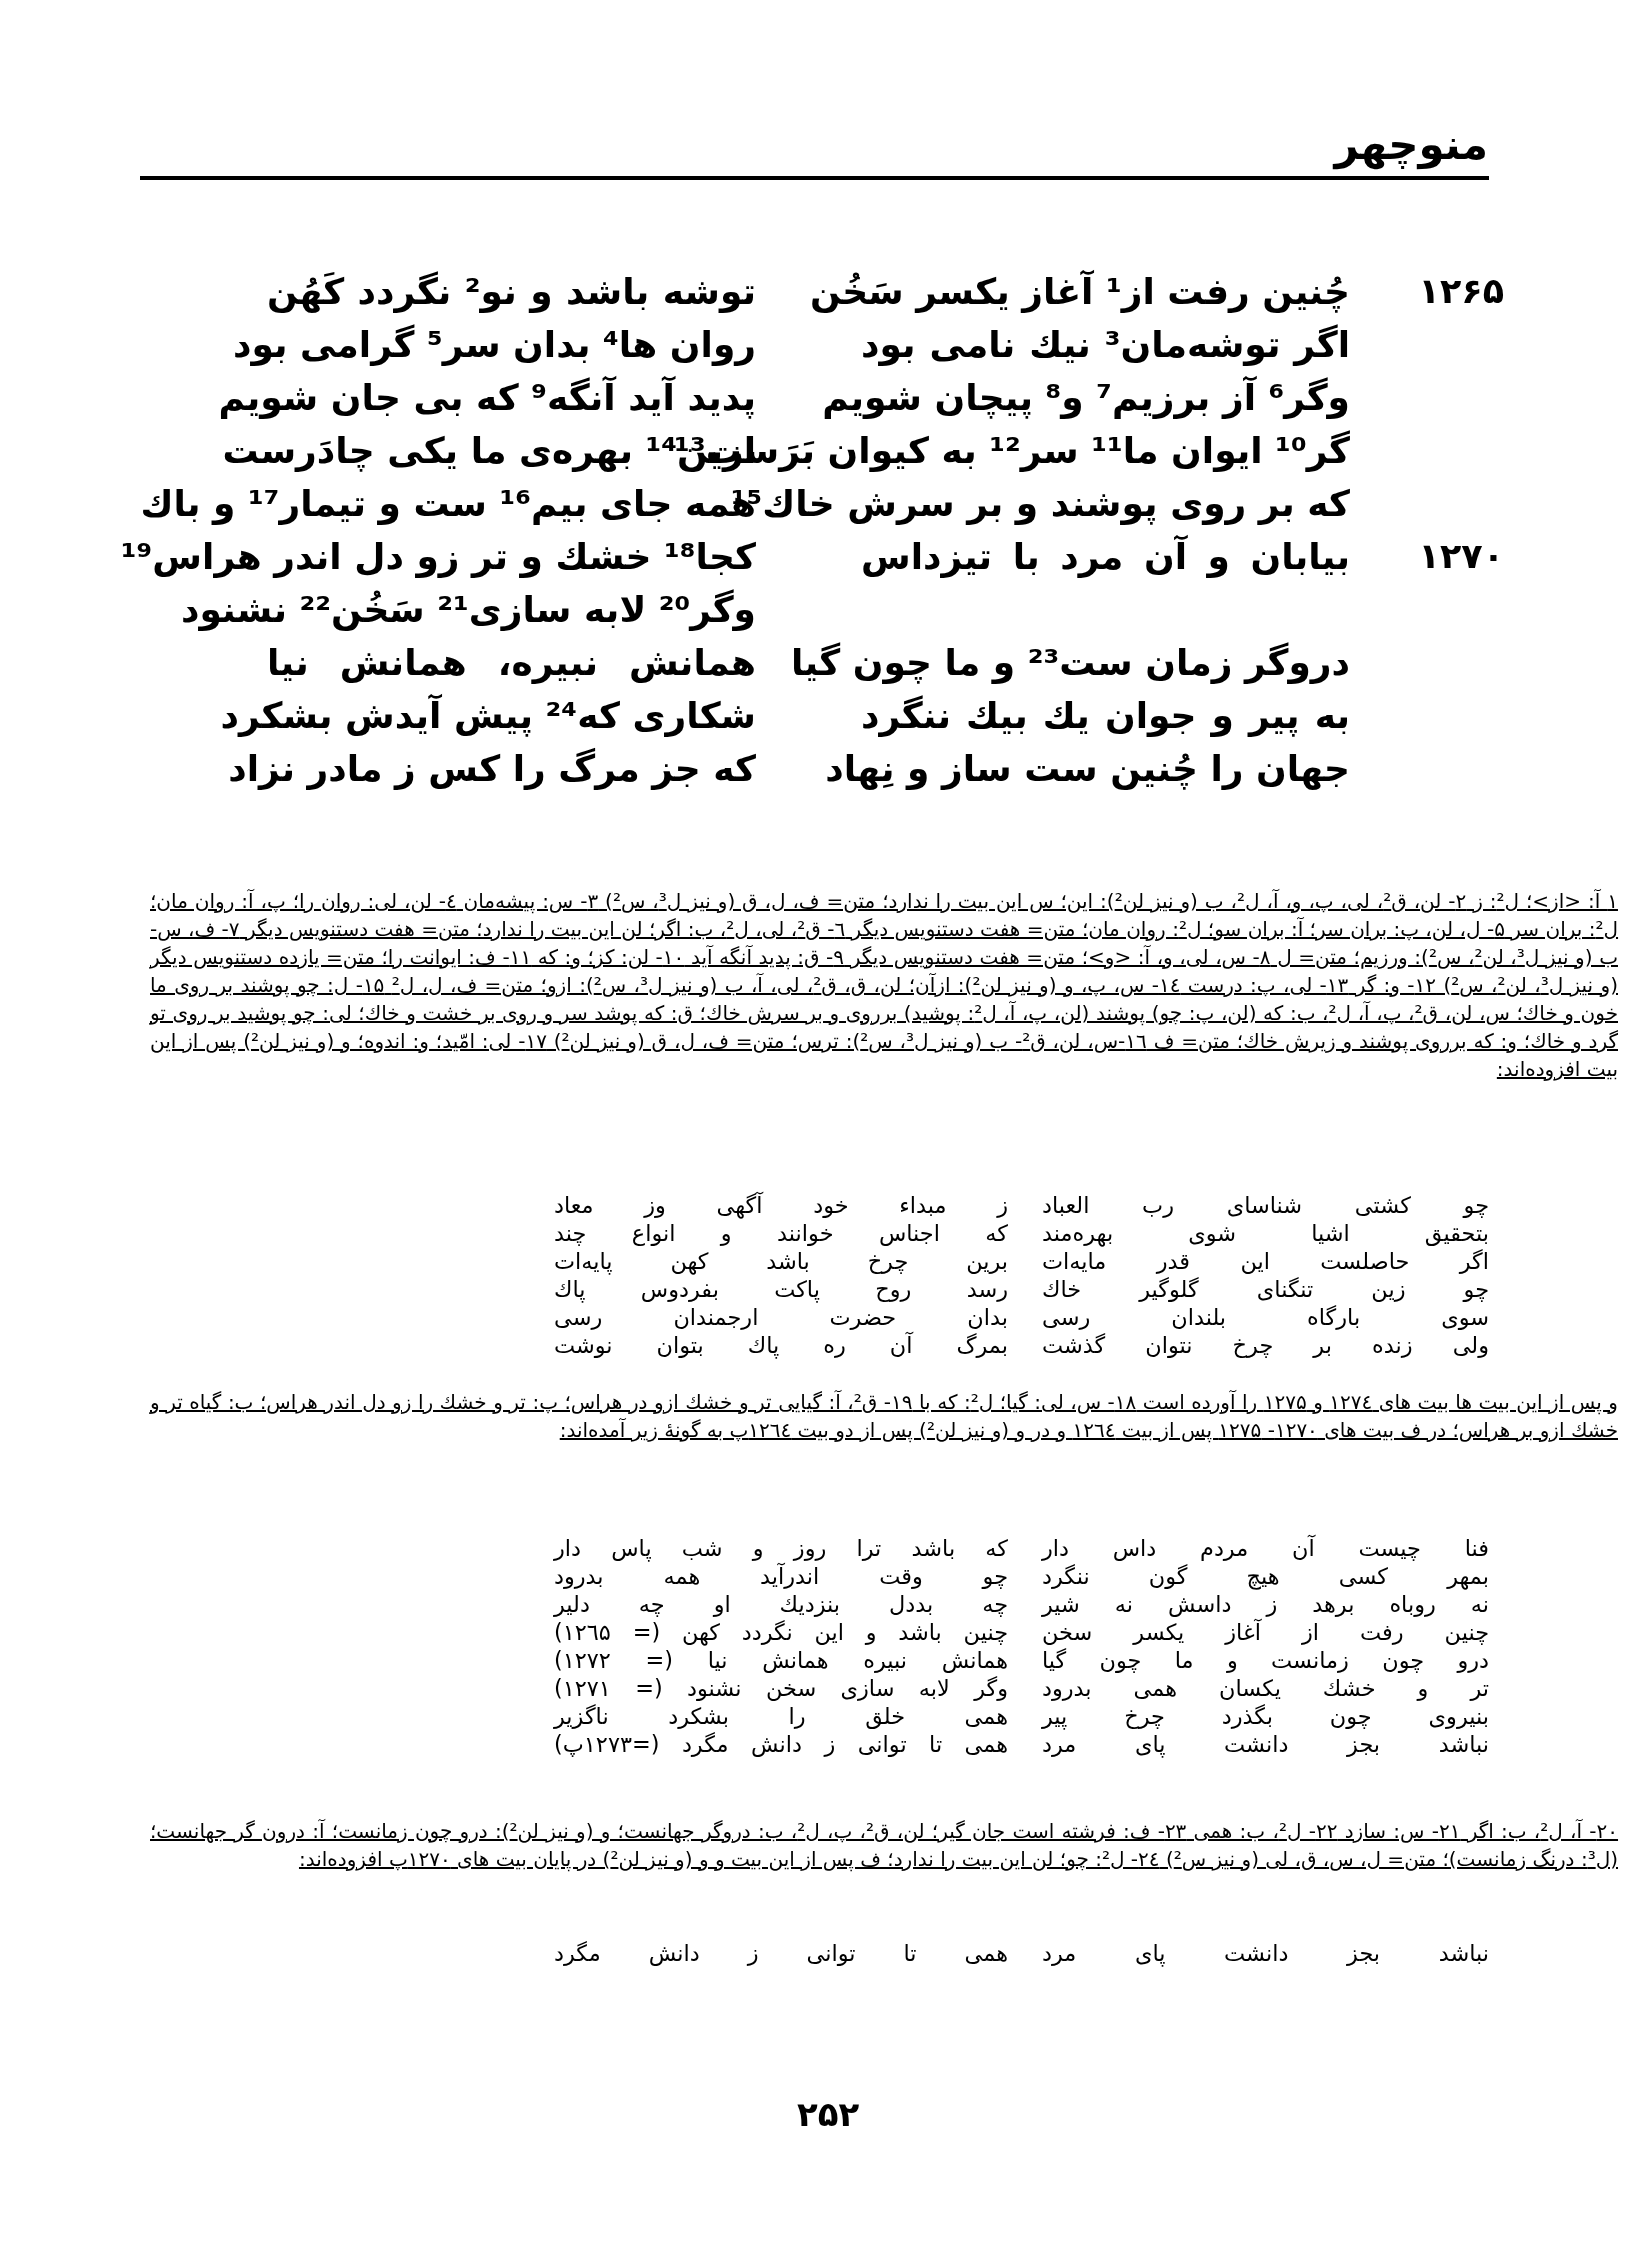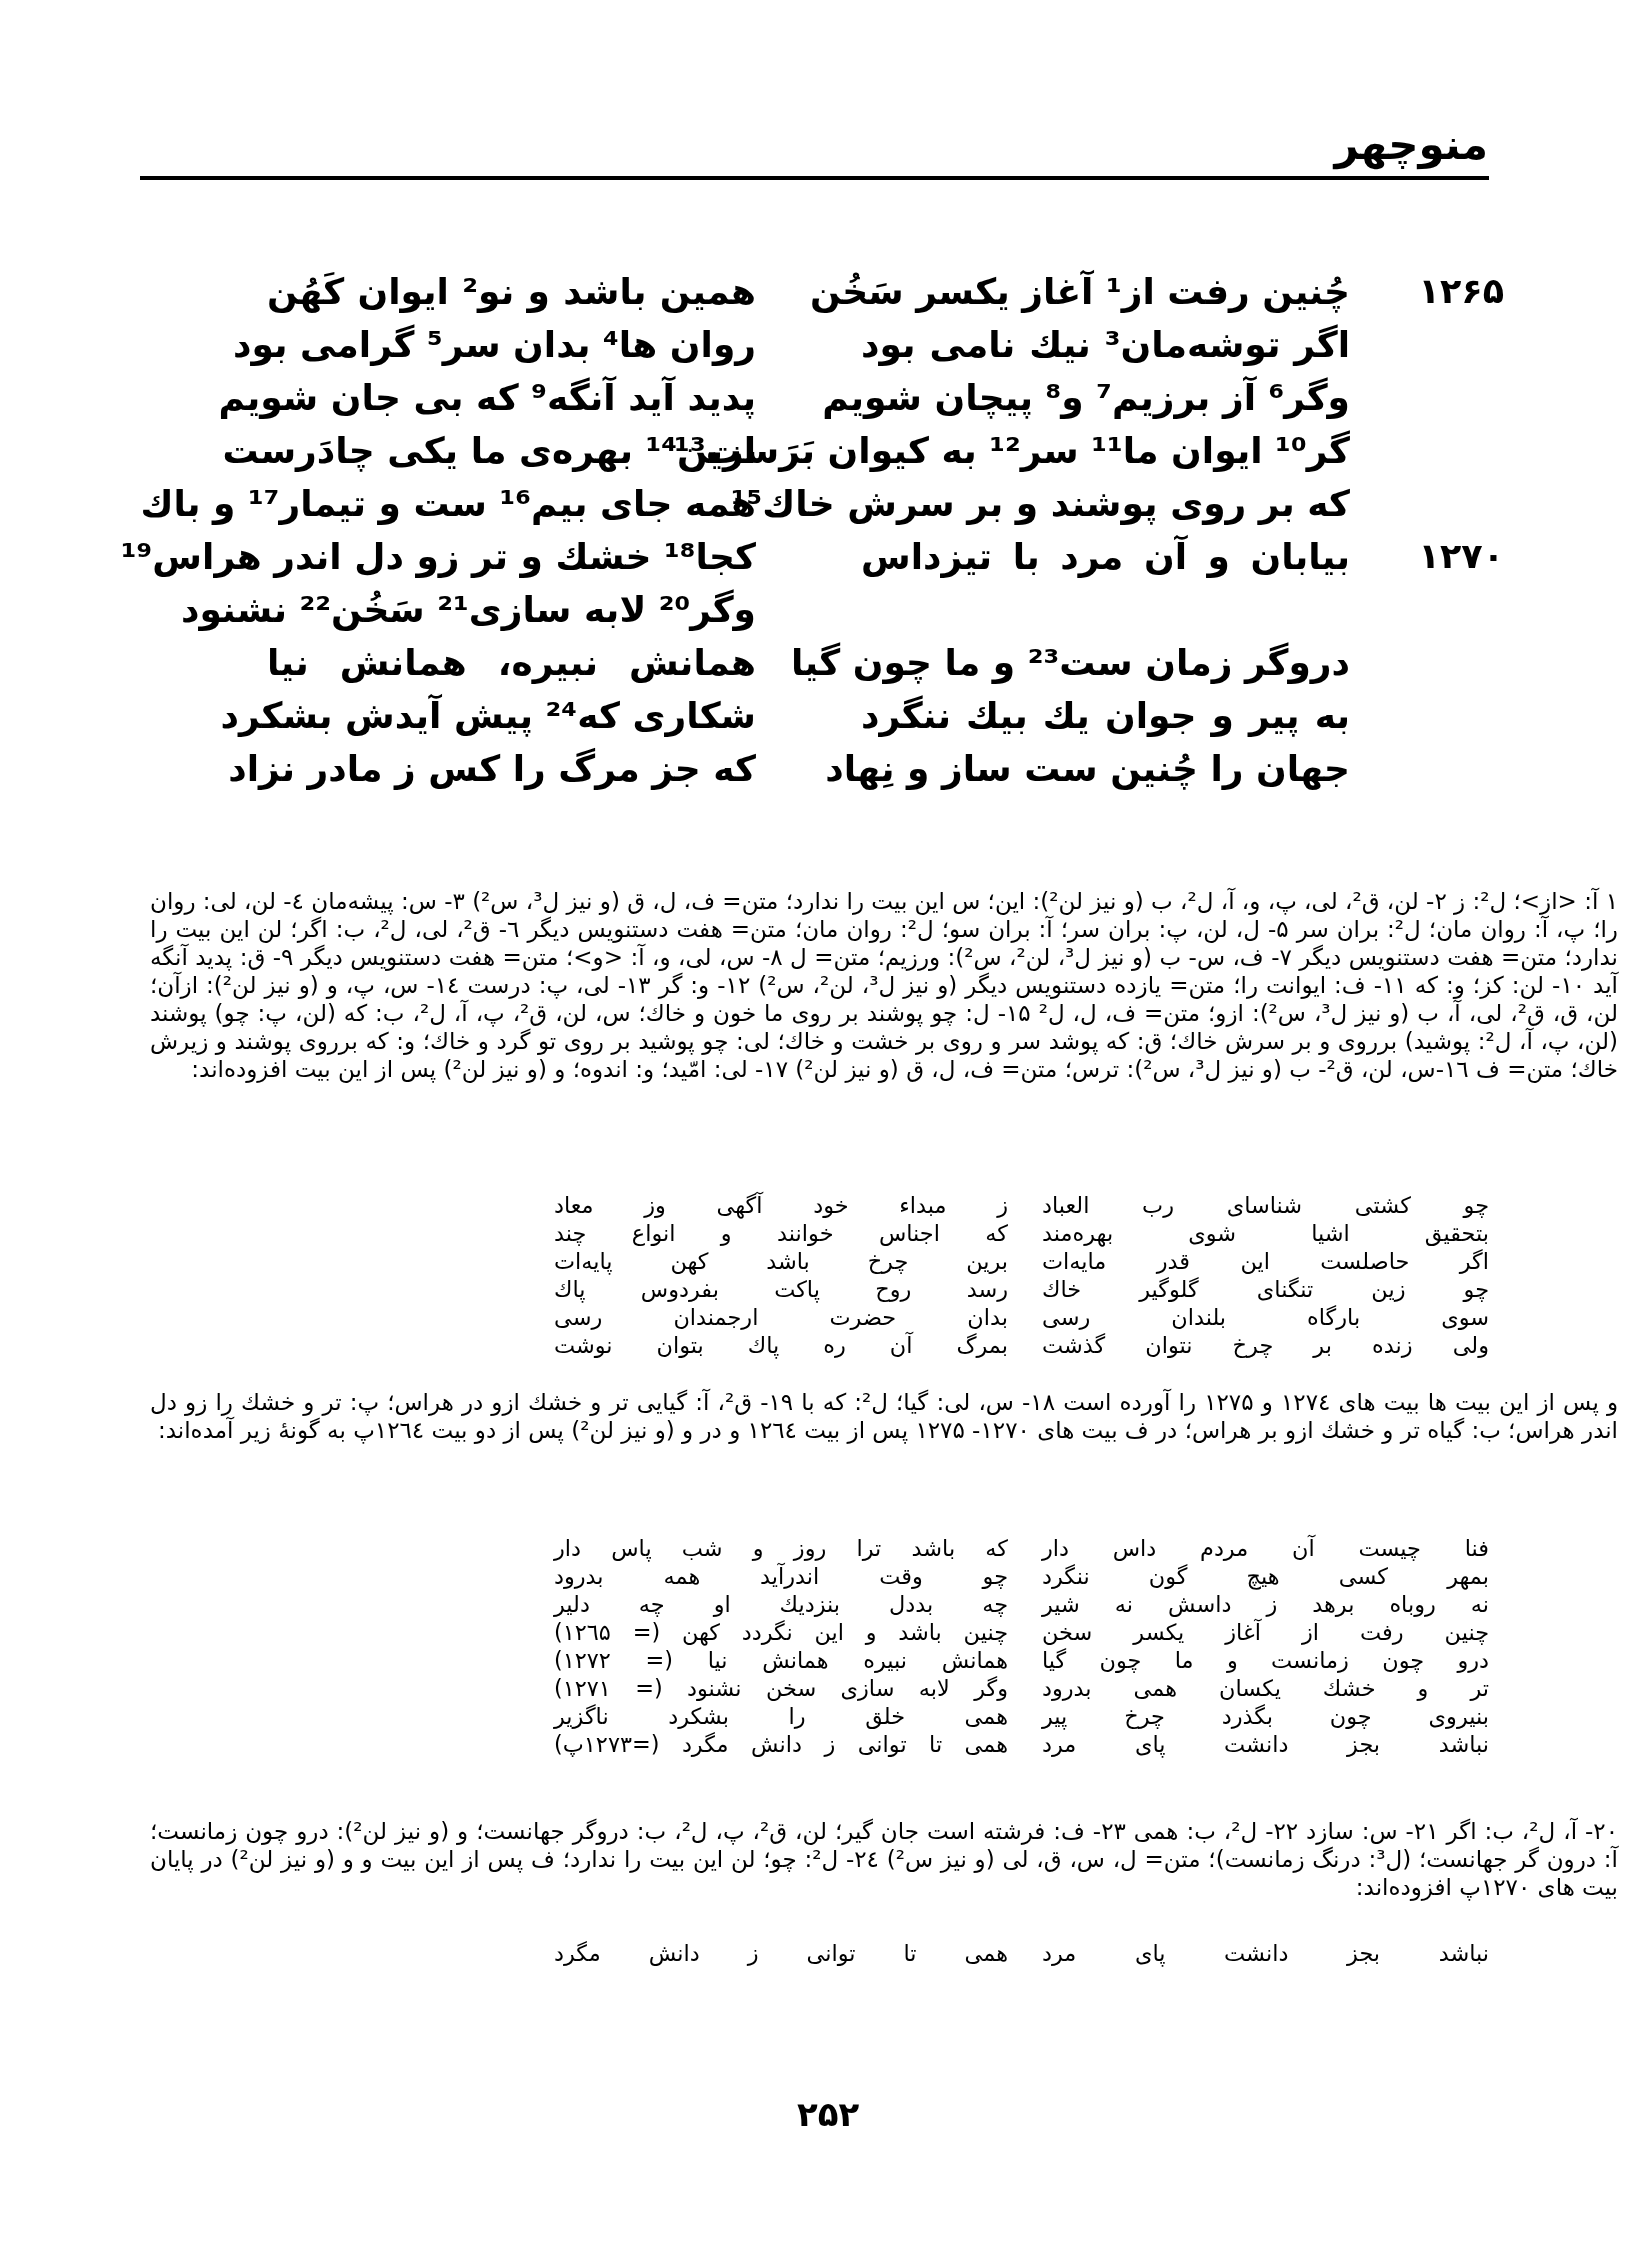--- a/index.html
+++ b/index.html
@@ -11,21 +11,21 @@
   .running-head { position:absolute; right:140px; top:120px; font-size:42px; font-weight:bold; }
   .head-rule { position:absolute; left:140px; width:1349px; top:176px; height:3.5px; background:#000; }
 
   .verses { position:absolute; top:271px; left:245px; width:1259px; }
   .verse-row { position:relative; height:53px; }
   .verse-num { position:absolute; right:0; top:0; width:98px; text-align:right; font-size:35px; font-weight:bold; }
   .hemi { position:absolute; top:0; font-size:36px; font-weight:bold; text-align:justify; text-align-last:justify; white-space:nowrap; }
   .hemi.first { right:154px; width:489px; }
   .hemi.second { right:748px; width:489px; }
 
-  .notes { position:absolute; left:150px; width:1468px; font-size:23px; line-height:28px; text-align:justify; }
+  .notes { position:absolute; left:150px; width:1468px; font-size:20px; line-height:28px; text-align:justify;text-decoration:underline; }
   .notes p { margin:0; }
 
   .inset { position:absolute; left:266px; width:1231px; }
   .inset-row { position:relative; height:28px; font-size:22.4px; }
   .inset-row .h1 { position:absolute; right:8px; width:447px; text-align:justify; text-align-last:justify; white-space:nowrap; }
   .inset-row .h2 { position:absolute; right:489px; width:454px; text-align:justify; text-align-last:justify; white-space:nowrap; }
 
   .page-number { position:absolute; top:2094px; left:797px; width:70px; text-align:left; font-size:34px; font-weight:bold; }
 </style>
 </head>
@@ -33,21 +33,21 @@
 
 <div class="page">
 
   <div class="running-head rtl">منوچهر</div>
   <div class="head-rule"></div>
 
   <div class="verses rtl" id="verses">
       <div class="verse-row">
         <span class="verse-num">۱۲۶۵</span>
         <span class="hemi first">چُنین رفت از¹ آغاز یکسر سَخُن</span>
-        <span class="hemi second">همین باشد و نو² ایوان کَهُن</span>
+        <span class="hemi second">توشه باشد و نو² نگردد کَهُن</span>
       </div>
       <div class="verse-row">
         <span class="verse-num"></span>
         <span class="hemi first">اگر توشه‌مان³ نیك نامی بود</span>
         <span class="hemi second">روان ها⁴ بدان سر⁵ گرامی بود</span>
       </div>
       <div class="verse-row">
         <span class="verse-num"></span>
         <span class="hemi first">وگر⁶ آز برزیم⁷ و⁸ پیچان شویم</span>
         <span class="hemi second">پدید آید آنگه⁹ که بی جان شویم</span>

